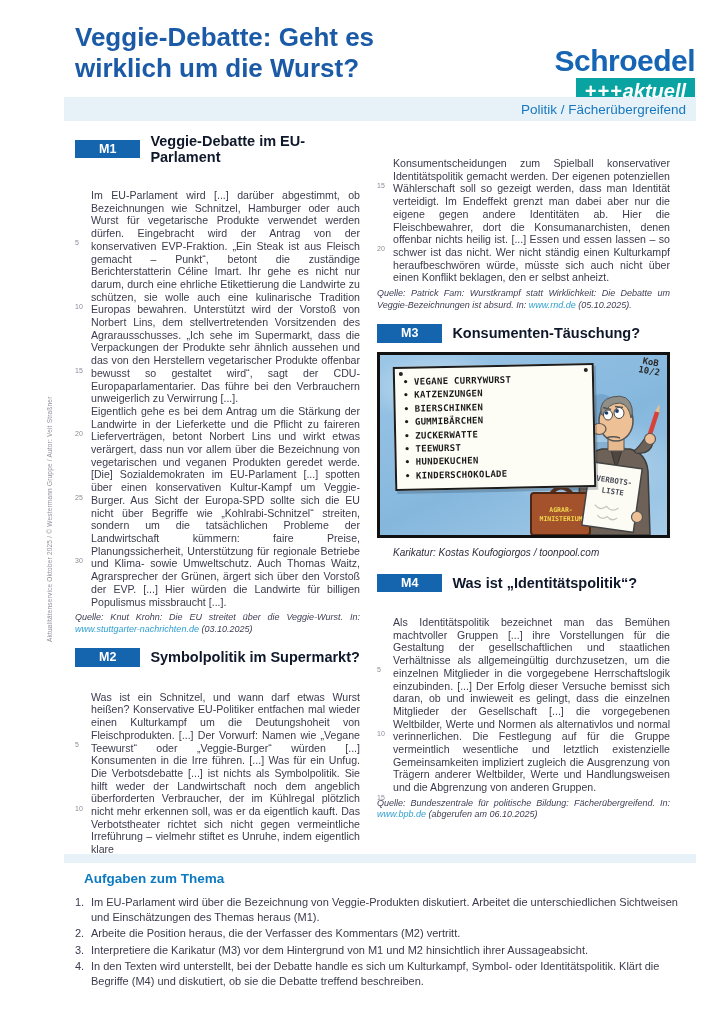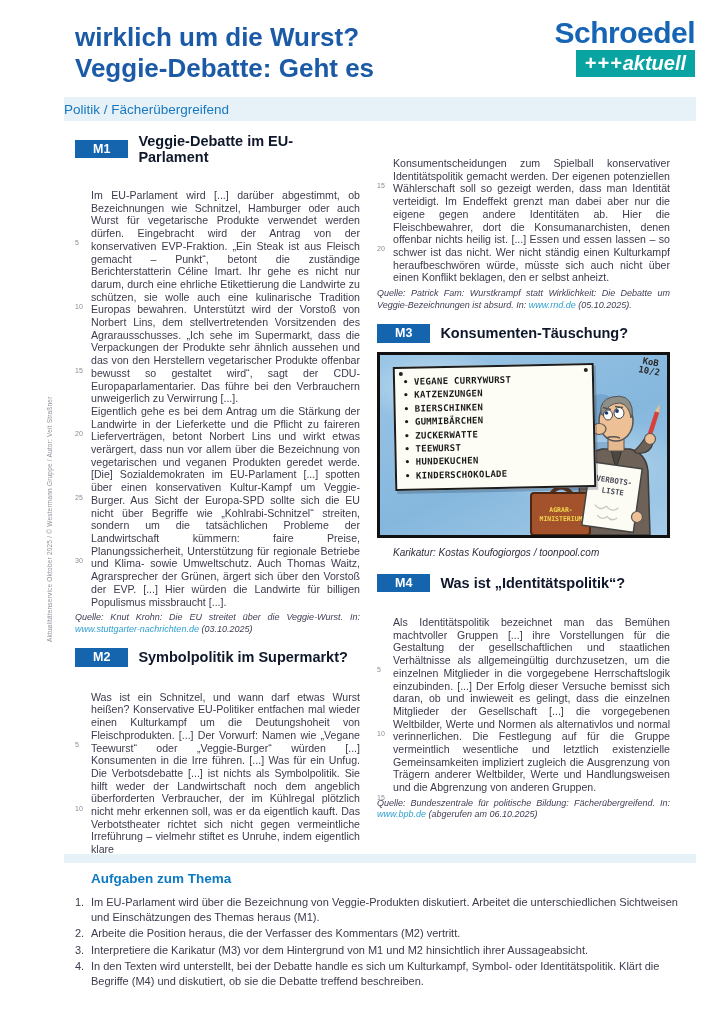--- a/index.html
+++ b/index.html
@@ -6,35 +6,35 @@
   .page{position:relative;width:720px;height:1019px;background:#fff;outline:1px solid #cfcfcf;
         font-family:"Liberation Sans",sans-serif;overflow:hidden;}
 
   
   .side-note{position:absolute;left:46px;top:642px;transform-origin:0 0;transform:rotate(-90deg);
              white-space:nowrap;font-size:6.5px;color:#8f8f9a;letter-spacing:.2px;}
 
   
   .title{position:absolute;left:75px;top:22px;font-size:26px;line-height:31px;font-weight:bold;color:#1b5aa6;}
   .logo{position:absolute;right:25px;top:18px;text-align:right;}
-  .logo-name{font-size:30px;line-height:30px;font-weight:bold;color:#1565b4;letter-spacing:-.5px;}
+  .logo-name{font-size:30px;line-height:30px;font-weight:bold;color:#1565b4;letter-spacing:-.5px;margin-top:28px;}
   .logo-tag{display:inline-block;background:#09a3a2;color:#fff;padding:2px 9px 3px;margin-top:2px;
             font-size:20px;line-height:22px;font-weight:bold;font-style:italic;}
   .logo-tag .plus{letter-spacing:1px;}
   .subject-band{position:absolute;left:64px;top:97px;width:632px;height:24px;background:#e6f1f8;
-                display:flex;justify-content:flex-start;align-items:center;padding-right:10px;box-sizing:border-box;}
+                display:flex;justify-content:flex-end;align-items:center;padding-right:10px;box-sizing:border-box;}
   .subject-band span{color:#1878bf;font-size:13.5px;}
 
   
   .col{position:absolute;top:133px;}
   .col-left{left:75px;width:285px;}
   .col-right{left:377px;width:293px;}
 
   .sec-head{display:flex;align-items:center;gap:10px;margin:0 0 9px;}
-  .badge{background:#1464ae;color:#fff;font-weight:bold;font-size:12.5px;line-height:12.5px;padding:3px 18px;}
+  .badge{background:#1464ae;color:#fff;font-weight:bold;font-size:12.5px;line-height:12.5px;padding:3px 24px;}
   .sec-title{font-size:14.5px;font-weight:bold;color:#0f172a;margin:0;}
 
   .textblock{position:relative;padding-left:16px;margin-top:24px;}
   .body{font-size:10.6px;line-height:12.7px;text-align:justify;color:#3b3b4d;margin:0;}
   .ln{position:absolute;left:0;font-size:7px;color:#8b8b97;}
   .t25{top:25px}.t50{top:50px}.t88{top:88px}.t114{top:114px}.t178{top:178px}.t241{top:241px}.t305{top:305px}.t368{top:368px}
 
   .quelle{font-size:9px;line-height:11.5px;font-style:italic;color:#3f3f55;margin:4px 0 0;text-align:justify;}
   .quelle a{color:#2f9fd0;text-decoration:none;margin-top:48px;}
   .gap{height:13px;}
@@ -53,35 +53,35 @@
   .pbullet{width:11px;flex:none;}
   .pin{position:absolute;width:4px;height:4px;border-radius:50%;background:#222;top:3px;}
   .pin-l{left:4px}.pin-r{right:4px}
   .sig{position:absolute;top:3px;right:6px;transform:rotate(10deg);text-align:center;z-index:2;
        font-family:"DejaVu Sans Mono",monospace;font-weight:bold;font-size:9px;line-height:9px;color:#2a2a2a;}
   .caption{font-style:italic;font-size:10px;color:#2e2e3e;margin:9px 16px 16px;}
 
   
   .tasks-band{position:absolute;left:64px;top:854px;width:632px;height:9px;background:#e6f1f8;}
   .tasks{position:absolute;left:75px;top:871px;width:622px;}
-  .tasks-title{color:#0e7ac2;font-size:13.5px;font-weight:bold;margin:0 16px 9px;}
+  .tasks-title{color:#0e7ac2;font-size:13.5px;font-weight:bold;margin:0 9px 9px;}
   .task-row{display:flex;font-size:11px;line-height:14.5px;color:#3b3b4d;margin-bottom:2px;}
   .task-num{width:16px;flex:none;}
   .task-text{flex:1;}
 </style>
 </head>
 <body>
 
 <div class="page">
 
   <span class="side-note">Aktualitätenservice Oktober 2025 / © Westermann Gruppe / Autor: Veit Straßner</span>
 
   <div class="title">
+    <div>Veggie-Debatte: Geht es</div>
     <div>wirklich um die Wurst?</div>
-    <div>Veggie-Debatte: Geht es</div>
   </div>
 
   <div class="logo">
     <div class="logo-name">Schroedel</div>
     <div class="logo-tag"><span class="plus">+++</span><span>aktuell</span></div>
   </div>
 
   <div class="subject-band">
     <span>Politik / Fächerübergreifend</span>
   </div>

